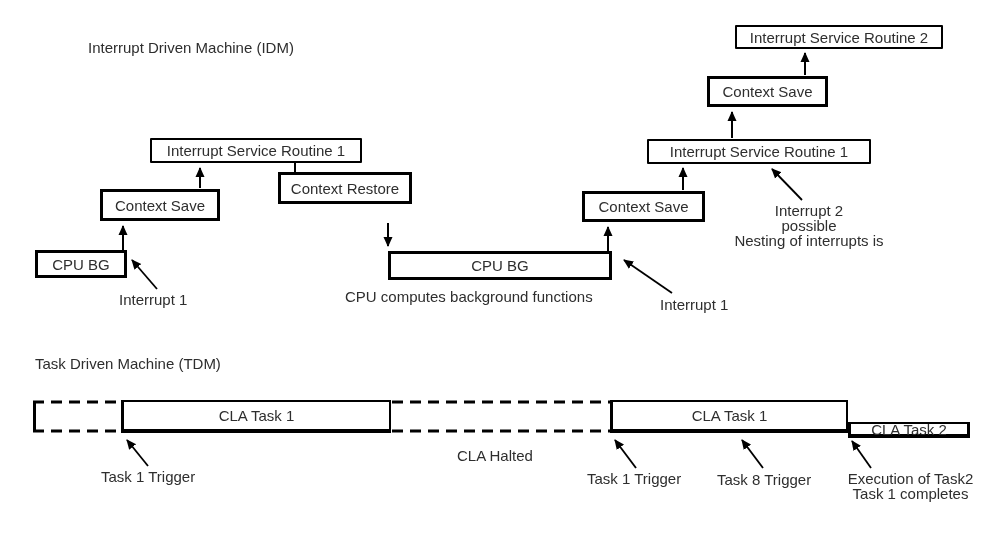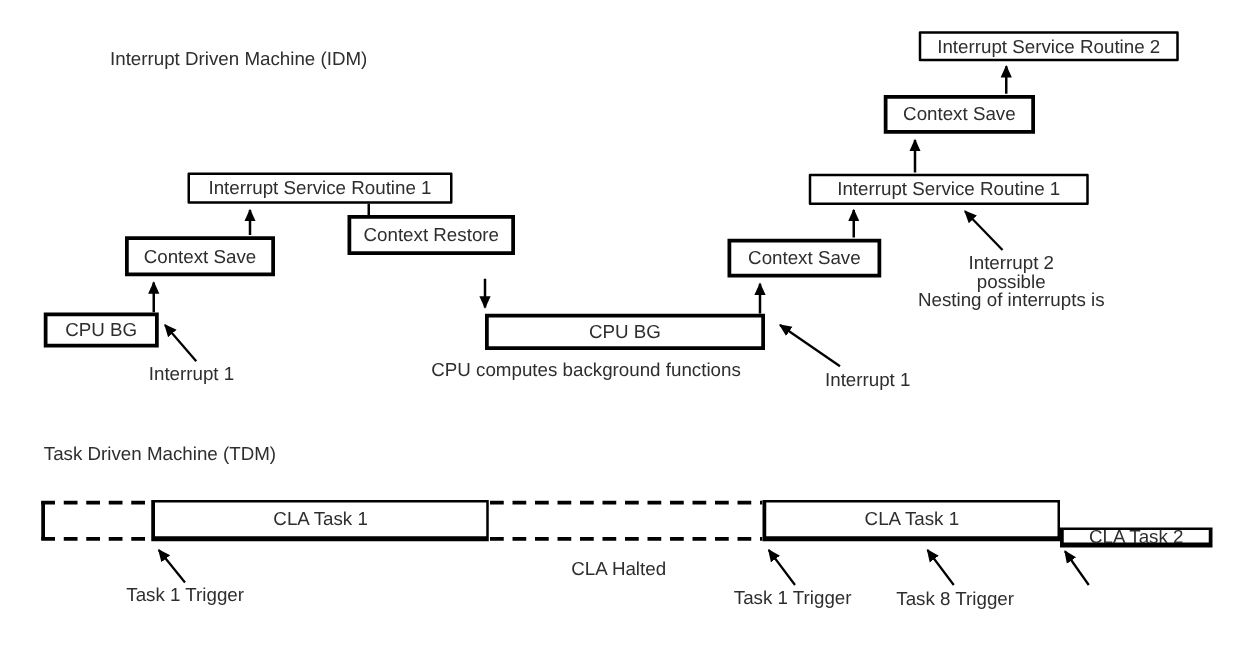--- a/index.html
+++ b/index.html
@@ -124,15 +124,17 @@
 
   <div class="box task" style="left:121px; top:400px; width:270px; height:33px;">CLA Task 1</div>
   <div class="box task" style="left:610px; top:400px; width:238px; height:33px;">CLA Task 1</div>
   <div class="box task last" style="left:848px; top:400px; width:122px; height:16px;margin-top:22px;">CLA Task 2</div>
 
   <div class="label" style="left:101px; top:468px;">Task 1 Trigger</div>
   <div class="label" style="left:457px; top:447px;">CLA Halted</div>
   <div class="label" style="left:587px; top:470px;">Task 1 Trigger</div>
   <div class="label" style="left:717px; top:471px;">Task 8 Trigger</div>
   <div class="note" style="left:838px; top:471px; width:145px;">
+    <div>Execution of Task2</div>
+    <div>Task 1 completes</div>
   </div>
 
 </div>
 
 </body></html>

